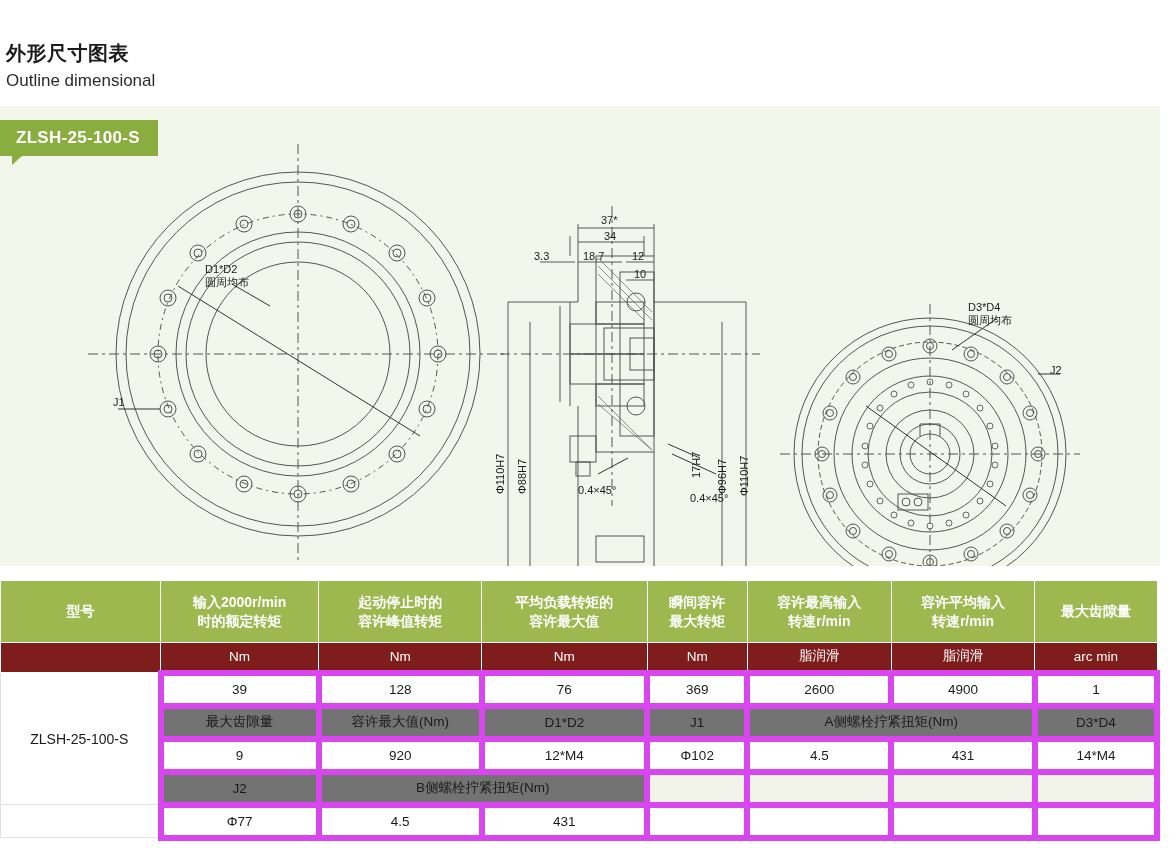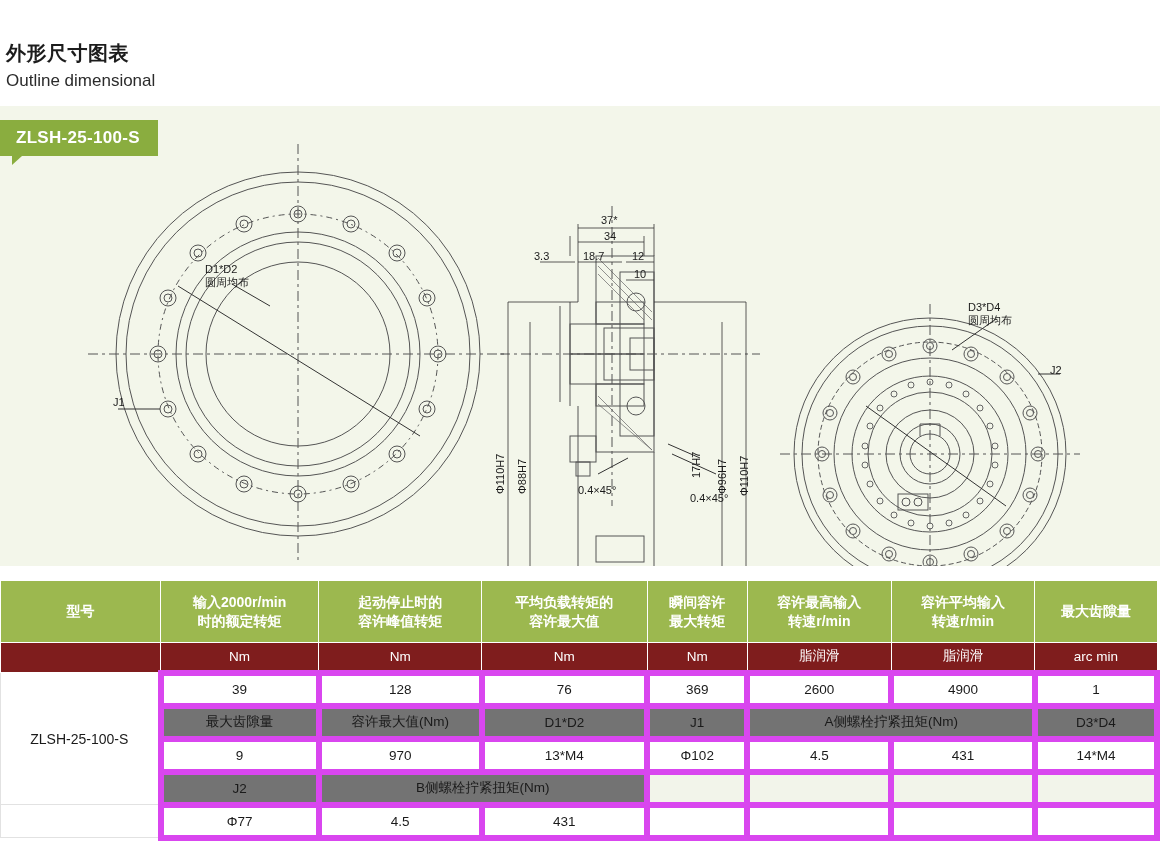--- a/index.html
+++ b/index.html
@@ -411,22 +411,22 @@
         <td>最大齿隙量</td>
         <td>容许最大值(Nm)</td>
         <td>D1*D2</td>
         <td>J1</td>
         <td colspan="2">A侧螺栓拧紧扭矩(Nm)</td>
         <td>D3*D4</td>
       </tr>
 
       <tr class="body-row">
         <td>9</td>
-        <td>970</td>
-        <td>13*M4</td>
+        <td>920</td>
+        <td>12*M4</td>
         <td>Φ102</td>
         <td>4.5</td>
         <td>431</td>
         <td>14*M4</td>
       </tr>
 
       <tr class="body-row alt">
         <td>J2</td>
         <td colspan="2">B侧螺栓拧紧扭矩(Nm)</td>
         <td class="blank-cell alt"></td>

